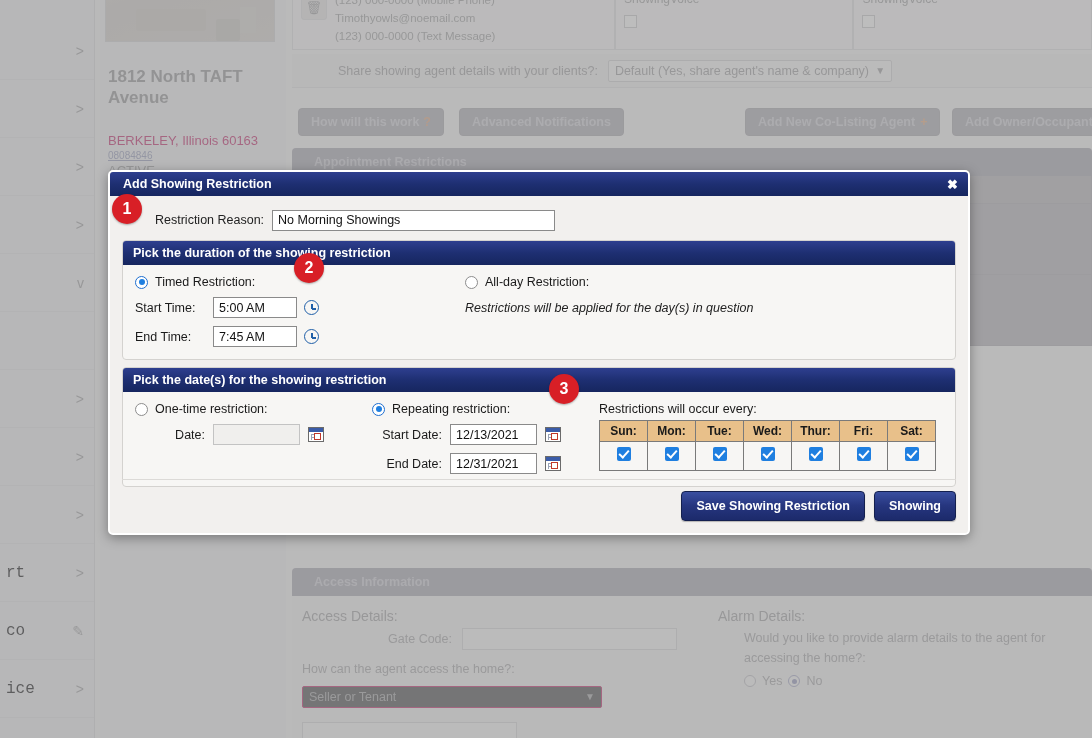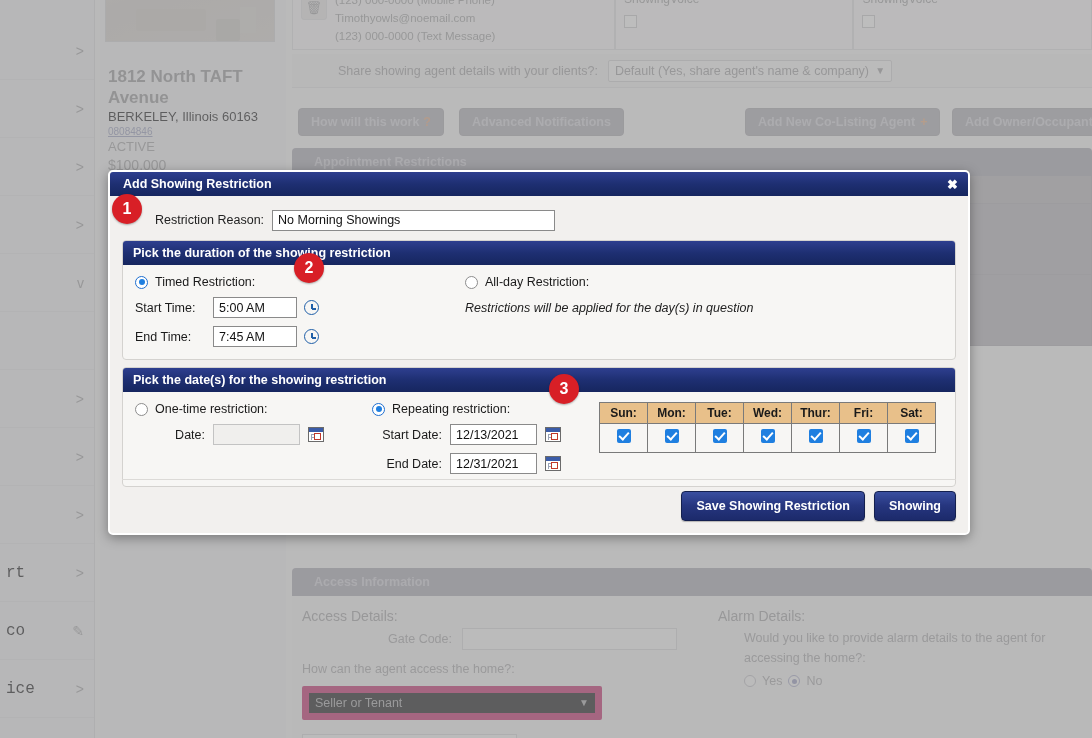--- a/index.html
+++ b/index.html
@@ -60,21 +60,21 @@
   }
   #prop-photo .ph-lamp {
     position: absolute; right: 18px; bottom: 8px; width: 16px; height: 26px;
     background: #d6d1cb;
   }
   #prop-photo .ph-up {
     position: absolute; right: 34px; bottom: 0px; width: 24px; height: 22px;
     background: #c9c4be; border-radius: 2px;
   }
   .prop-addr { font-size: 17px; font-weight: bold; color: #8e8e8e; margin-top: 66px; line-height: 1.25; }
-  .prop-city { font-size: 13px; color: #000000; line-height: 1.3; }
+  .prop-city { font-size: 13px; color: #be185d; line-height: 1.3; margin-top: 24px; }
   .prop-mls  { font-size: 10px; color: #9095b5; text-decoration: underline; line-height: 1.35; }
   .prop-status { font-size: 13px; color: #9b9b9b; line-height: 1.3; }
   .prop-price { font-size: 14px; color: #9b9b9b; line-height: 1.35; }
   .prop-pb-l { font-size: 12.5px; font-weight: bold; color: #9b9b9b; margin-top: 11px; }
   .prop-pb-v { font-size: 12.5px; color: #a3a3a3; }
 
   
   #maincol {
     position: absolute; left: 286px; top: 0; right: 0; height: 738px;
     background: #f4f3f1; z-index: 2;
@@ -168,22 +168,22 @@
     display: flex;
   }
   .acc-left { width: 400px; }
   .acc-right { flex: 1; padding-left: 16px; }
   .acc-h { font-size: 14px; color: #9b9b9b; margin-bottom: 4px; }
   .acc-line { display: flex; align-items: center; margin-bottom: 12px; }
   .acc-lbl { font-size: 12.5px; color: #a0a0a0; width: 160px; text-align: right; padding-right: 10px; }
   .acc-inp { height: 22px; border: 1px solid #d6d6d6; background: #f7f6f4; width: 215px; }
   .acc-q { font-size: 12.5px; color: #a0a0a0; margin-bottom: 10px; }
   .acc-sel {
-    font-size: 12.5px; color: #a0a0a0; border: 7px solid #be185d;
-    background: #000000; padding: 3px 20px 3px 6px; width: 300px;
+    font-size: 12.5px; color: #a0a0a0; border: 1px solid #be185d;
+    background: #404040; padding: 3px 20px 3px 6px; width: 300px;
     position: relative; border-radius: 2px;
   }
   .acc-sel .car { position: absolute; right: 6px; top: 4px; font-size: 10px; }
   .acc-notes { height: 34px; border: 1px solid #d6d6d6; background: #f7f6f4; width: 215px; }
   .acc-alarm-q { font-size: 12.5px; color: #a0a0a0; line-height: 1.6; padding-left: 26px; }
   .radio-line { display: flex; align-items: center; gap: 6px; padding-left: 26px; margin-top: 6px; }
   .rad { width: 12px; height: 12px; border: 1px solid #b9b9bd; border-radius: 50%; background: #f7f6f4; }
   .rad.on { border-color: #9da0c0; background: #f7f6f4; position: relative; }
   .rad.on::after { content:""; position:absolute; left:2.5px; top:2.5px; width:5px; height:5px; border-radius:50%; background:#8e92b8; }
   .rad-t { font-size: 12.5px; color: #a0a0a0; }
@@ -586,20 +586,21 @@
               <div class="date-line">
                 <span class="date-lbl">End Date:</span>
                 <input class="txt-inp date-inp" type="text" value="12/31/2021" style="">
                 <span class="cal">
                     <i></i>
                   </span>
               </div>
             </div>
 
             <div style="flex:1; padding-left:12px;">
+              <div class="occur-lbl">Restrictions will occur every:</div>
               <table class="days">
                 <tbody>
                     <tr>
                   <th>Sun:</th>
                   <th>Mon:</th>
                   <th>Tue:</th>
                   <th>Wed:</th>
                   <th>Thur:</th>
                   <th>Fri:</th>
                   <th>Sat:</th>

